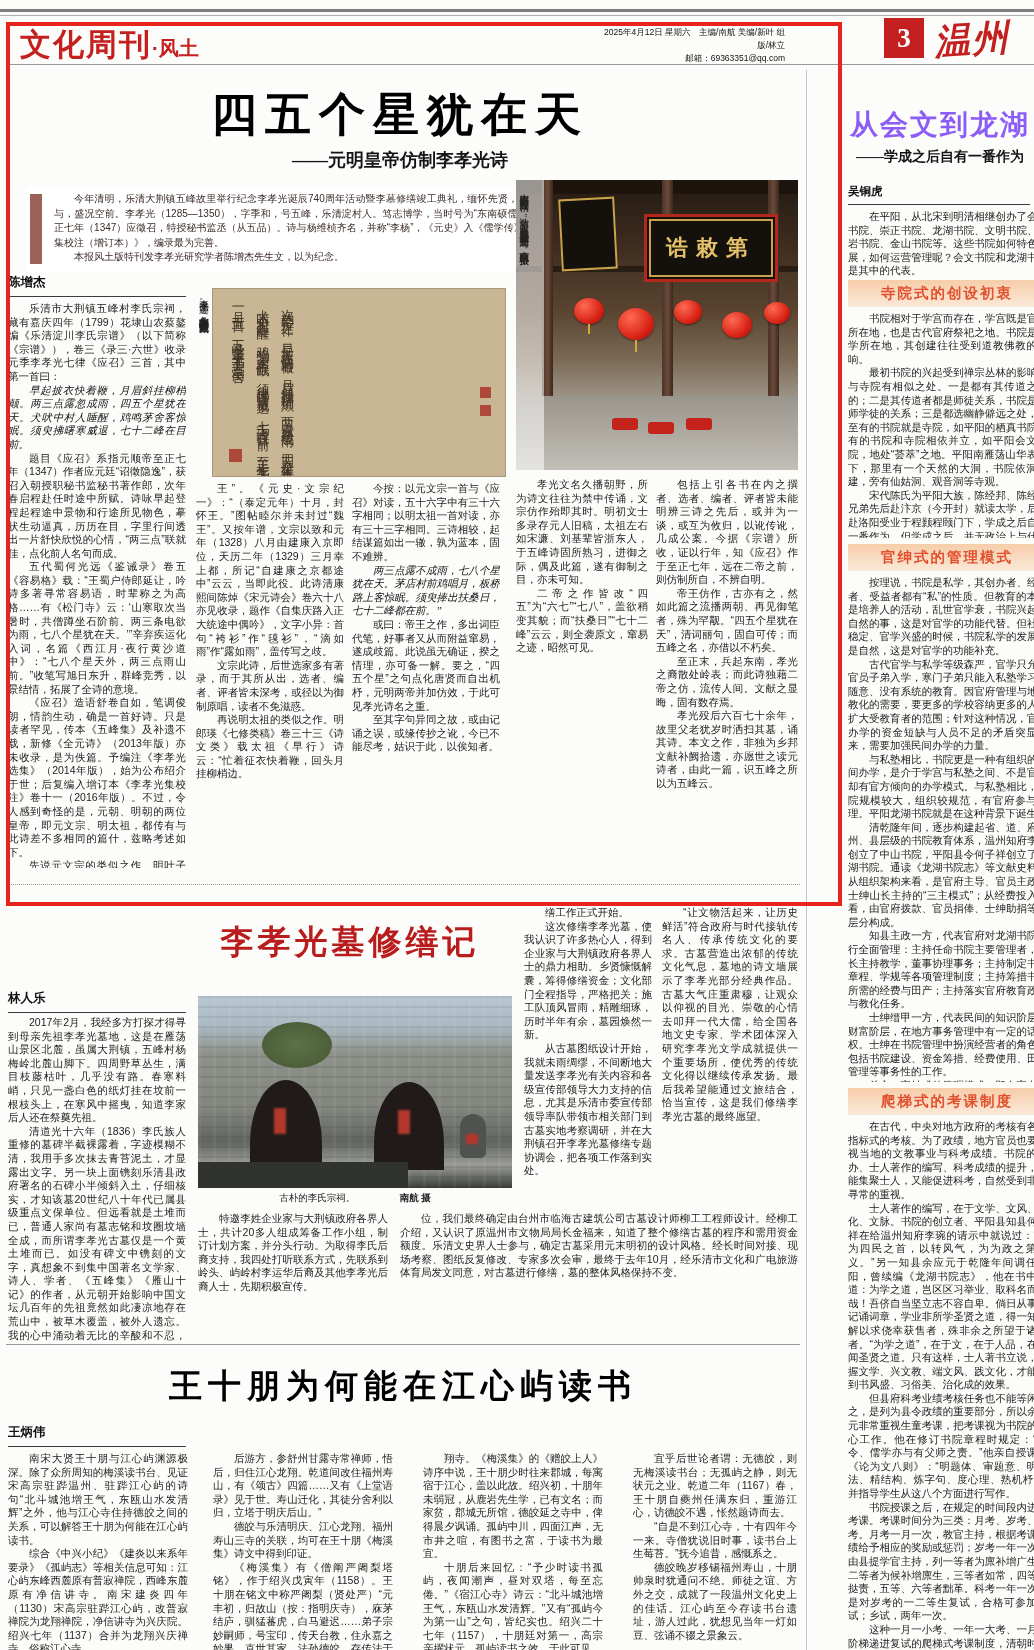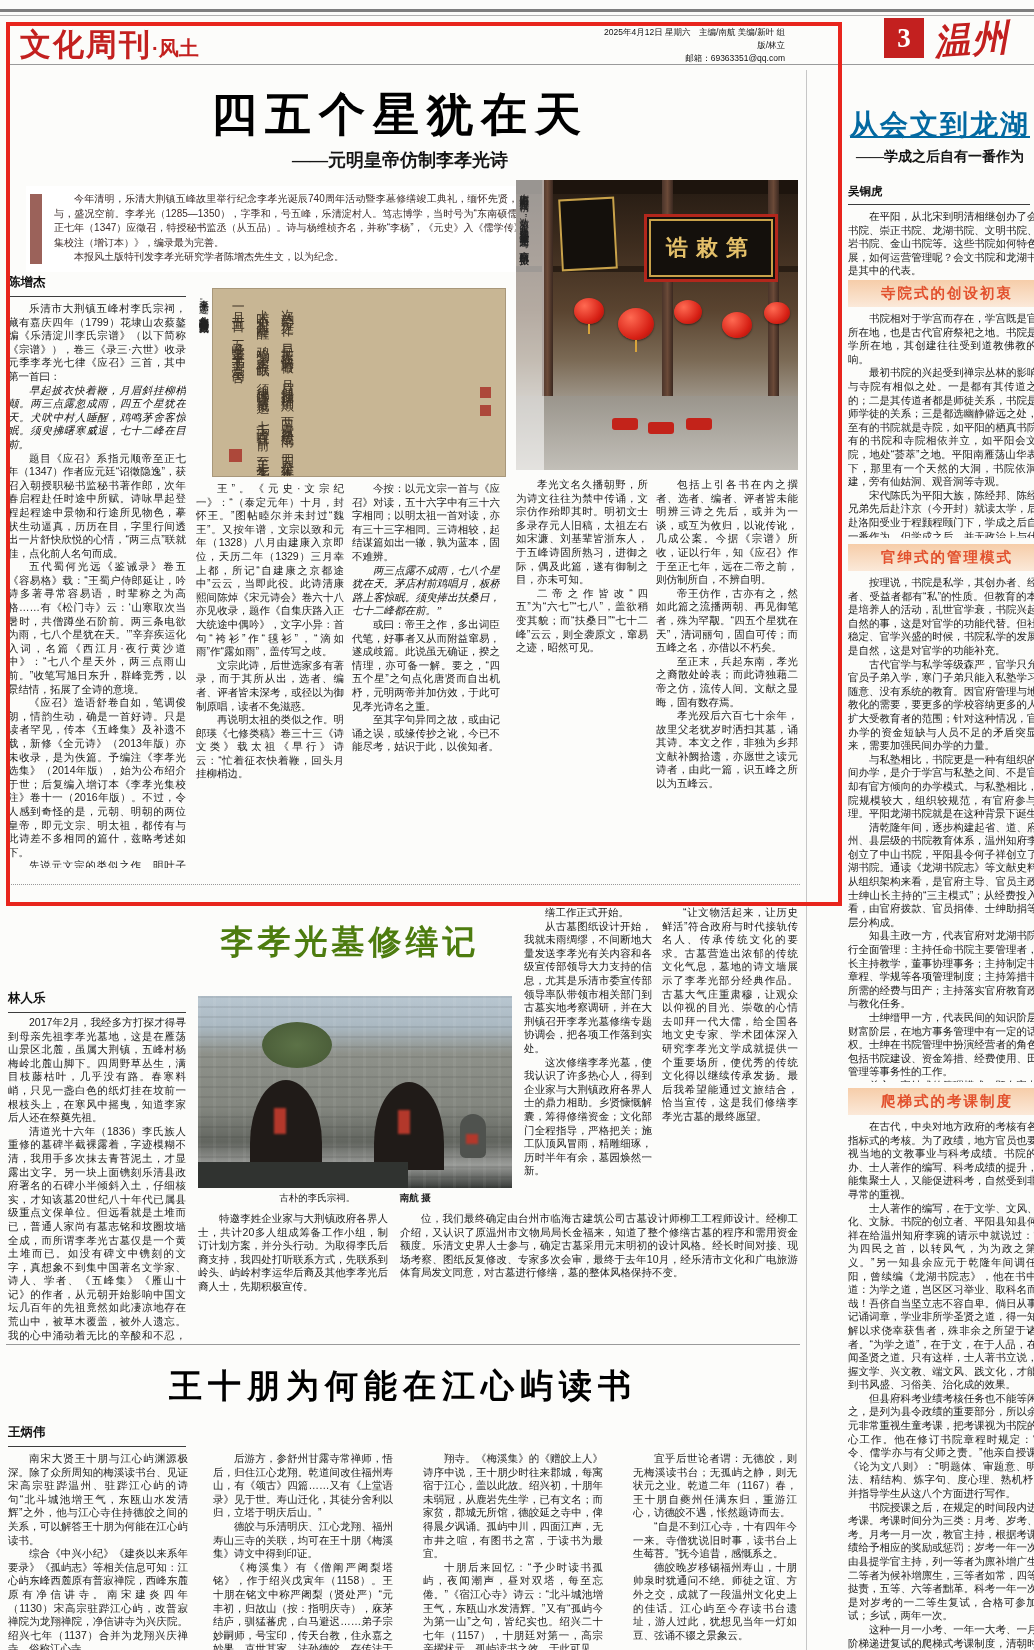--- a/index.html
+++ b/index.html
@@ -153,21 +153,21 @@
     </div>
   <div class="abs bodytext" style="left:656px;top:478px;width:142px;height:390px;">
       <p class="para">包括上引各书在内之撰者、选者、编者、评者皆未能明辨三诗之先后，或并为一谈，或互为攸归，以讹传讹，几成公案。今据《宗谱》所收，证以行年，知《应召》作于至正七年，远在二帝之前，则仿制所自，不辨自明。</p>
       <p class="para">帝王仿作，古亦有之，然如此篇之流播两朝、再见御笔者，殊为罕觏。“四五个星犹在天”，清词丽句，固自可传；而五峰之名，亦借以不朽矣。</p>
       <p class="para">至正末，兵起东南，孝光之裔散处岭表；而此诗独藉二帝之仿，流传人间。文献之显晦，固有数存焉。</p>
       <p class="para">孝光殁后六百七十余年，故里父老犹岁时洒扫其墓，诵其诗。本文之作，非独为乡邦文献补阙拾遗，亦愿世之读元诗者，由此一篇，识五峰之所以为五峰云。</p>
     </div>
 
   <div class="abs" style="left:8px;top:884px;width:792px;border-top:1px dotted #999;"></div>
 
-  <div class="abs serif center" style="left:140px;top:920px;width:420px;font-size:33px;font-weight:900;letter-spacing:4px;color:#4d7c0f;">李孝光墓修缮记</div>
+  <div class="abs serif center" style="left:140px;top:920px;width:420px;font-size:33px;font-weight:900;letter-spacing:4px;color:#b91c1c;">李孝光墓修缮记</div>
   <div class="abs byline" style="left:8px;top:990px;width:178px;">林人乐</div>
 
   <div class="abs bodytext" style="left:8px;top:1016px;width:178px;height:326px;">
       <p class="para">2017年2月，我经多方打探才得寻到母亲先祖李孝光墓地，这是在雁荡山景区北麓，虽属大荆镇，五峰村杨梅岭北麓山脚下。四周野草丛生，满目枝藤枯叶，几乎没有路。春寒料峭，只见一盏白色的纸灯挂在坟前一根枝头上，在寒风中摇曳，知道李家后人还在祭奠先祖。</p>
       <p class="para">清道光十六年（1836）李氏族人重修的墓碑半截裸露着，字迹模糊不清，我用手多次抹去青苔泥土，才显露出文字。另一块上面镌刻乐清县政府署名的石碑小半倾斜入土，仔细核实，才知该墓20世纪八十年代已属县级重点文保单位。但远看就是土堆而已，普通人家尚有墓志铭和坟圈坟墙全成，而所谓李孝光古墓仅是一个黄土堆而已。如没有碑文中镌刻的文字，真想象不到集中国著名文学家、诗人、学者、《五峰集》《雁山十记》的作者，从元朝开始影响中国文坛几百年的先祖竟然如此凄凉地存在荒山中，被草木覆盖，被外人遗忘。我的心中涌动着无比的辛酸和不忍，终究是我母亲的先祖。</p>
     </div>
 
   <div class="abs photo-hall" style="left:198px;top:996px;width:314px;height:192px;">
     <div class="ph-tex"></div>
     <div class="ph-vine" style="left:64px;top:26px;width:70px;height:46px;"></div>
@@ -178,22 +178,22 @@
     <div class="ph-lion" style="left:262px;top:118px;width:26px;height:44px;"></div>
     <div class="ph-glow" style="left:268px;top:138px;width:12px;height:10px;"></div>
     <div class="ph-plat" style="left:0;bottom:0;width:210px;height:26px;"></div>
   </div>
   <div class="abs caption-center" style="left:198px;top:1192px;width:314px;">
     <span>古朴的李氏宗祠。</span>　<span class="credit">南航 摄</span>
   </div>
 
   <div class="abs bodytext" style="left:524px;top:906px;width:128px;height:282px;">
       <p class="para">缮工作正式开始。</p>
+      <p class="para">这次修缮李孝光墓，使我认识了许多热心人，得到企业家与大荆镇政府各界人士的鼎力相助。乡贤慷慨解囊，筹得修缮资金；文化部门全程指导，严格把关；施工队顶风冒雨，精雕细琢，历时半年有余，墓园焕然一新。</p>
       <p class="para">从古墓图纸设计开始，我就未雨绸缪，不间断地大量发送李孝光有关内容和各级宣传部领导大力支持的信息，尤其是乐清市委宣传部领导率队带领市相关部门到古墓实地考察调研，并在大荆镇召开李孝光墓修缮专题协调会，把各项工作落到实处。</p>
-      <p class="para">这次修缮李孝光墓，使我认识了许多热心人，得到企业家与大荆镇政府各界人士的鼎力相助。乡贤慷慨解囊，筹得修缮资金；文化部门全程指导，严格把关；施工队顶风冒雨，精雕细琢，历时半年有余，墓园焕然一新。</p>
     </div>
   <div class="abs bodytext" style="left:662px;top:906px;width:136px;height:282px;">
       <p class="para">“让文物活起来，让历史鲜活”符合政府与时代接轨传名人、传承传统文化的要求。古墓营造出浓郁的传统文化气息，墓地的诗文墙展示了李孝光部分经典作品。古墓大气庄重肃穆，让观众以仰视的目光、崇敬的心情去叩拜一代大儒，给全国各地文史专家、学术团体深入研究李孝光文学成就提供一个重要场所，使优秀的传统文化得以继续传承发扬。最后我希望能通过文旅结合，恰当宣传，这是我们修缮李孝光古墓的最终愿望。</p>
     </div>
   <div class="abs bodytext" able="false" style="left:198px;top:1212px;width:190px;height:124px;">
       <p class="para">特邀李姓企业家与大荆镇政府各界人士，共计20多人组成筹备工作小组，制订计划方案，并分头行动。为取得李氏后裔支持，我四处打听联系方式，先联系到岭头、屿岭村李运华后裔及其他李孝光后裔人士，先期积极宣传。</p>
     </div>
   <div class="abs bodytext" style="left:400px;top:1212px;width:398px;height:124px;">
       <p class="para">位，我们最终确定由台州市临海古建筑公司古墓设计师柳工工程师设计。经柳工介绍，又认识了原温州市文物局局长金福来，知道了整个修缮古墓的程序和需用资金额度。乐清文史界人士参与，确定古墓采用元末明初的设计风格。经长时间对接、现场考察、图纸反复修改、专家多次会审，最终于去年10月，经乐清市文化和广电旅游体育局发文同意，对古墓进行修缮，墓的整体风格保持不变。</p>
     </div>
@@ -217,21 +217,21 @@
       <p class="para">十朋后来回忆：“予少时读书孤屿，夜闻潮声，昼对双塔，每至忘倦。”《宿江心寺》诗云：“北斗城池增王气，东瓯山水发清辉。”又有“孤屿今为第一山”之句，皆纪实也。绍兴二十七年（1157），十朋廷对第一，高宗亲擢状元，孤屿读书之效，于此可见。</p>
     </div>
   <div class="abs bodytext" style="left:633px;top:1452px;width:164px;height:198px;">
       <p class="para">宜乎后世论者谓：无德皎，则无梅溪读书台；无孤屿之静，则无状元之业。乾道二年（1167）春，王十朋自夔州任满东归，重游江心，访德皎不遇，怅然题诗而去。</p>
       <p class="para">“自是不到江心寺，十有四年今一来。寺僧犹说旧时事，读书台上生莓苔。”抚今追昔，感慨系之。</p>
       <p class="para">德皎晚岁移锡福州寿山，十朋帅泉时犹通问不绝。师徒之谊、方外之交，成就了一段温州文化史上的佳话。江心屿至今存读书台遗址，游人过此，犹想见当年一灯如豆、弦诵不辍之景象云。</p>
     </div>
 
   <div class="abs" style="left:806px;top:70px;width:1px;height:1580px;background:#c6c6c6;"></div>
 
-  <div class="abs serif center" style="left:846px;top:106px;width:188px;font-size:28px;font-weight:900;letter-spacing:2px;color:#0369a1;text-decoration:underline;">从会文到龙湖</div>
+  <div class="abs serif center" style="left:846px;top:106px;width:188px;font-size:28px;font-weight:900;letter-spacing:2px;color:#8b5cf6;">从会文到龙湖</div>
   <div class="abs serif center" style="left:846px;top:148px;width:188px;font-size:14px;font-weight:700;color:#151515;">——学成之后自有一番作为</div>
   <div class="abs byline" style="left:848px;top:184px;width:182px;font-size:11.5px;">吴铜虎</div>
 
   <div class="abs bodytext" style="left:848px;top:210px;width:200px;height:66px;">
       <p class="para">在平阳，从北宋到明清相继创办了会文书院、崇正书院、龙湖书院、文明书院、凤岩书院、金山书院等。这些书院如何特色发展，如何运营管理呢？会文书院和龙湖书院是其中的代表。</p>
     </div>
 
   <div class="abs sechead" style="left:848px;top:280px;width:182px;">寺院式的创设初衷</div>
   <div class="abs bodytext" style="left:848px;top:312px;width:200px;height:226px;">
       <p class="para">书院相对于学宫而存在，学宫既是官学所在地，也是古代官府祭祀之地。书院是私学所在地，其创建往往受到道教佛教的影响。</p>

